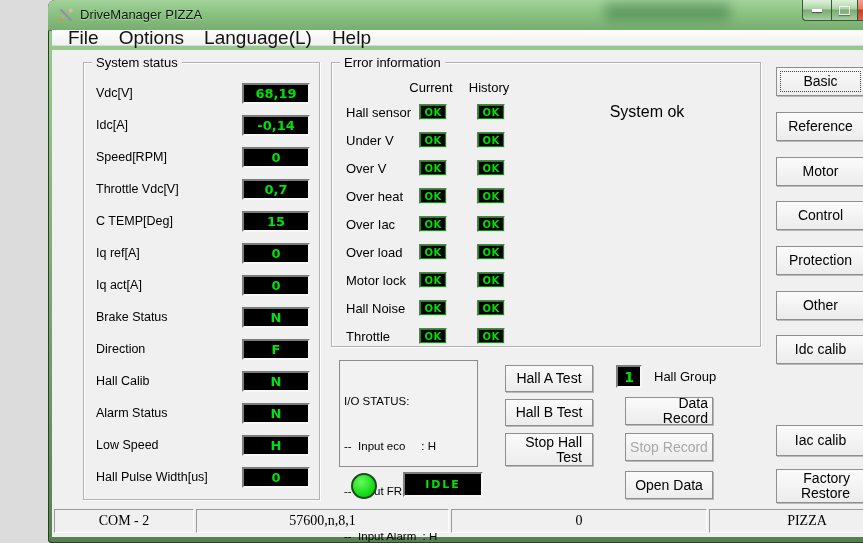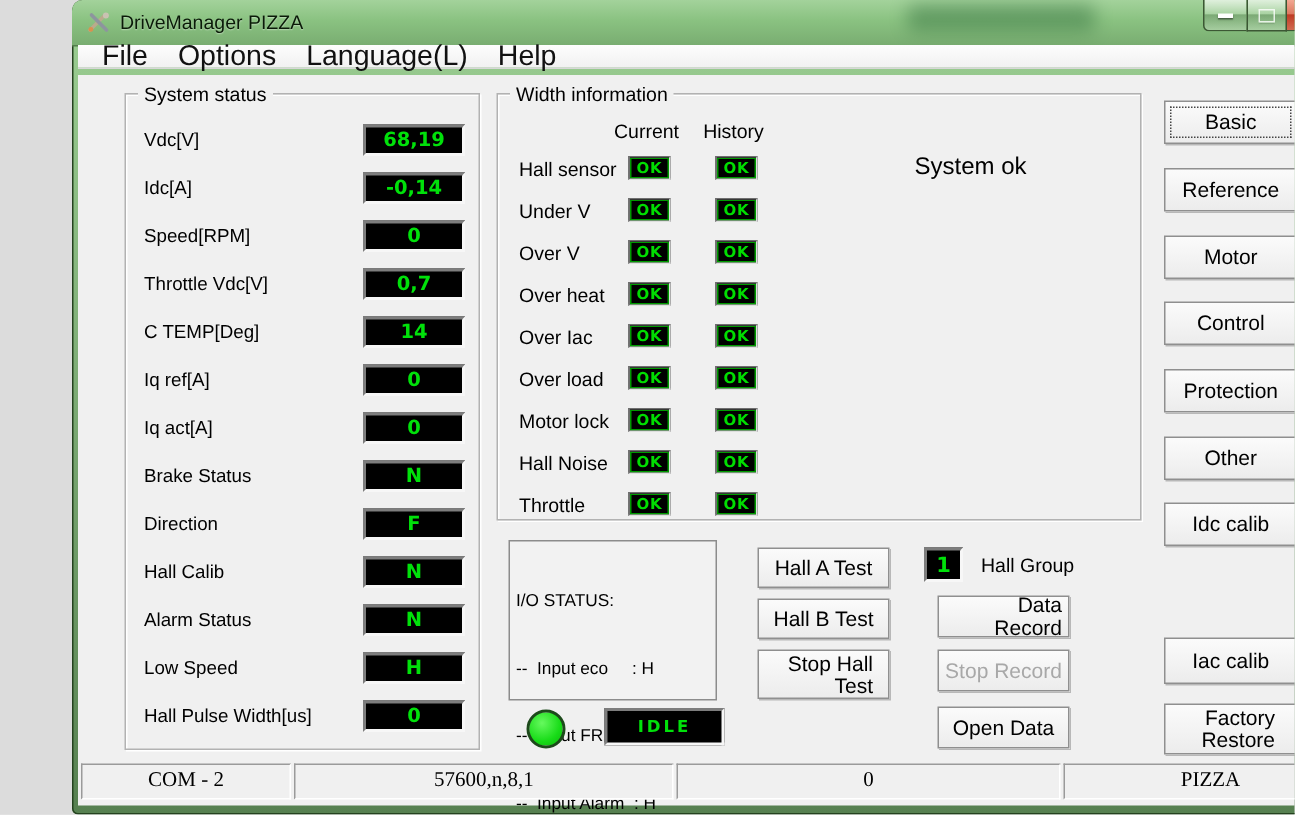--- a/index.html
+++ b/index.html
@@ -151,21 +151,21 @@
       <div class="srow">
         <span class="slabel">Speed[RPM]</span>
         <span class="lcd slcd">0</span>
       </div>
       <div class="srow">
         <span class="slabel">Throttle Vdc[V]</span>
         <span class="lcd slcd">0,7</span>
       </div>
       <div class="srow">
         <span class="slabel">C TEMP[Deg]</span>
-        <span class="lcd slcd">14</span>
+        <span class="lcd slcd">15</span>
       </div>
       <div class="srow">
         <span class="slabel">Iq ref[A]</span>
         <span class="lcd slcd">0</span>
       </div>
       <div class="srow">
         <span class="slabel">Iq act[A]</span>
         <span class="lcd slcd">0</span>
       </div>
       <div class="srow">
@@ -188,21 +188,21 @@
         <span class="slabel">Low Speed</span>
         <span class="lcd slcd">H</span>
       </div>
       <div class="srow">
         <span class="slabel">Hall Pulse Width[us]</span>
         <span class="lcd slcd">0</span>
       </div>
     </div>
 
     <div class="group err-group">
-      <span class="legend">Width information</span>
+      <span class="legend">Error information</span>
       <span class="err-hdr hdr-current">Current</span>
       <span class="err-hdr hdr-history">History</span>
       <span class="sys-ok">System ok</span>
 
       <div class="err-rows">
         <div class="erow">
           <span class="elabel">Hall sensor</span>
           <span class="ok-badge ok-current">OK</span>
           <span class="ok-badge ok-history">OK</span>
         </div>

